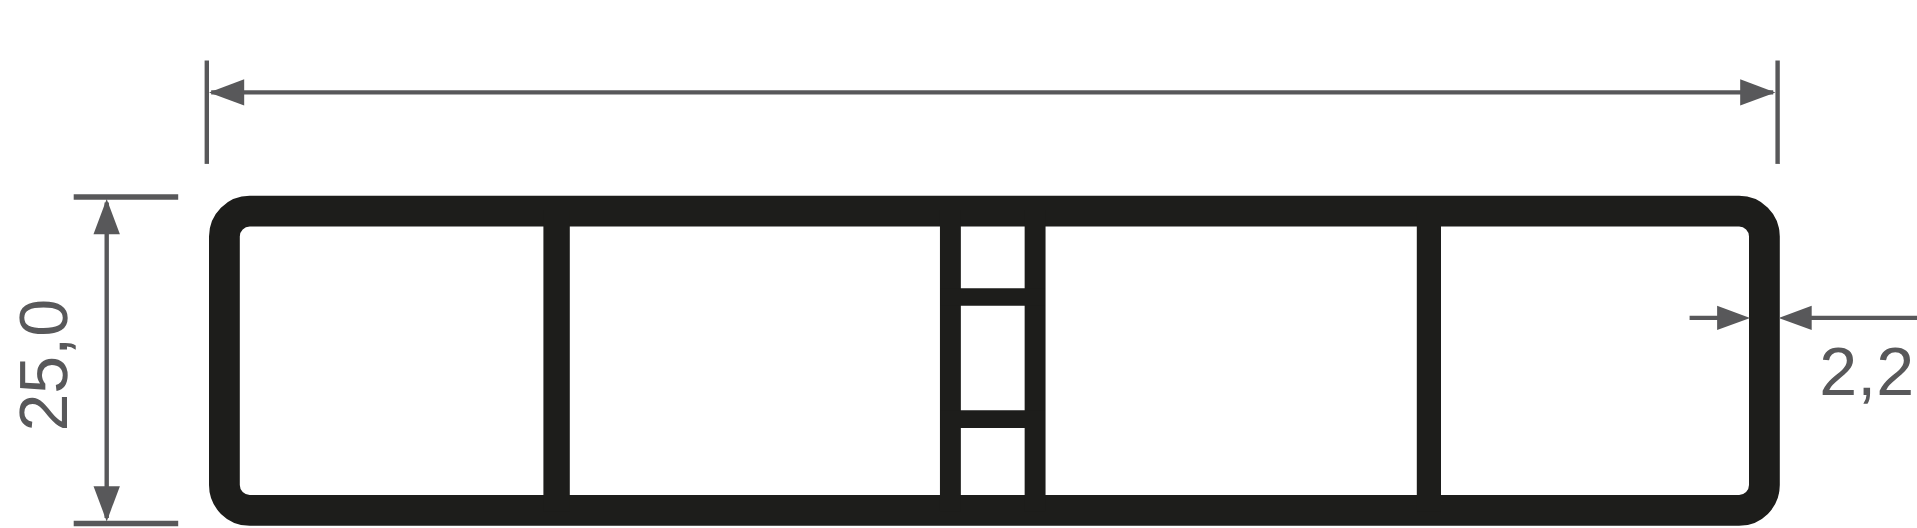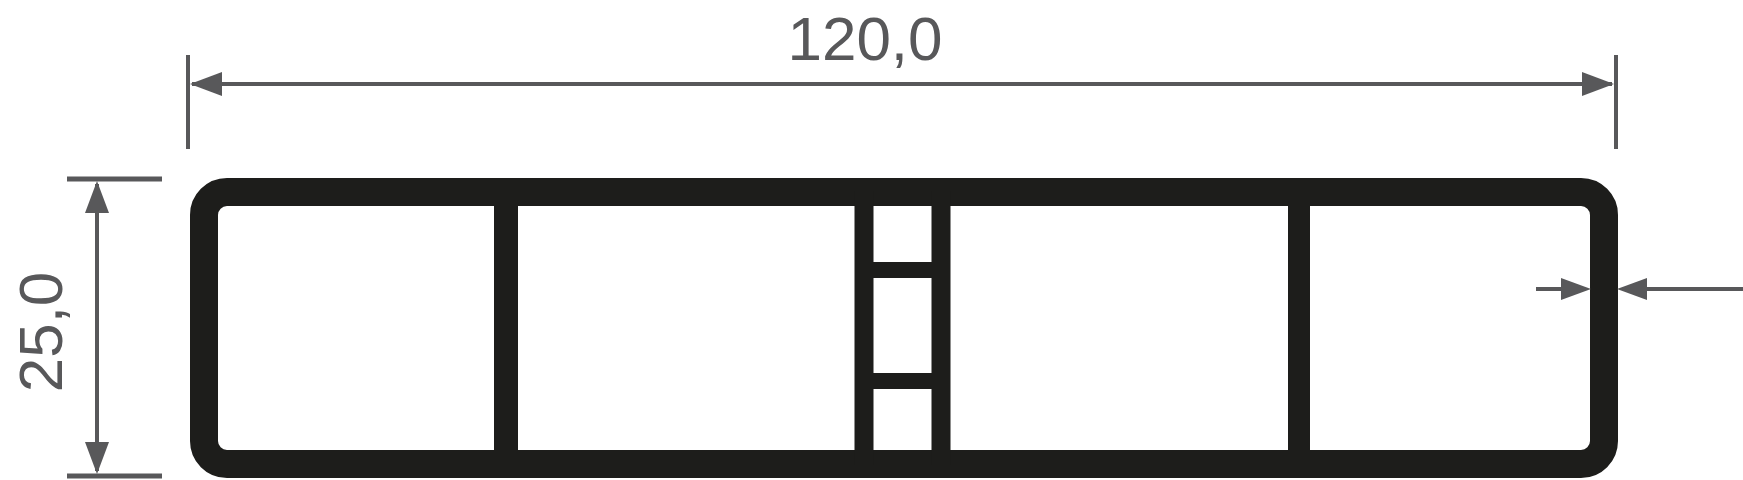--- a/index.html
+++ b/index.html
@@ -74,18 +74,18 @@
       <polygon points="97,181 85,213 109,213" stroke="none"></polygon>
       <polygon points="97,474 85,442 109,442" stroke="none"></polygon>
 
       <line x1="1536" y1="289" x2="1566" y2="289" stroke-width="4" fill="none"></line>
       <polygon points="1591,289 1561,278 1561,300" stroke="none"></polygon>
       <polygon points="1617,289 1647,278 1647,300" stroke="none"></polygon>
       <line x1="1645" y1="289" x2="1743" y2="289" stroke-width="4" fill="none"></line>
     </g>
   </svg>
 
-  <div class="dim-label h" style="left:865px; top:8px;">120,0</div>
 
   <div class="dim-label v" style="left:41px; top:332px;">25,0</div>
 
+  <div class="dim-label c" style="left:1697px; top:339px;">2,2</div>
 
 </div>
 
 </body></html>

